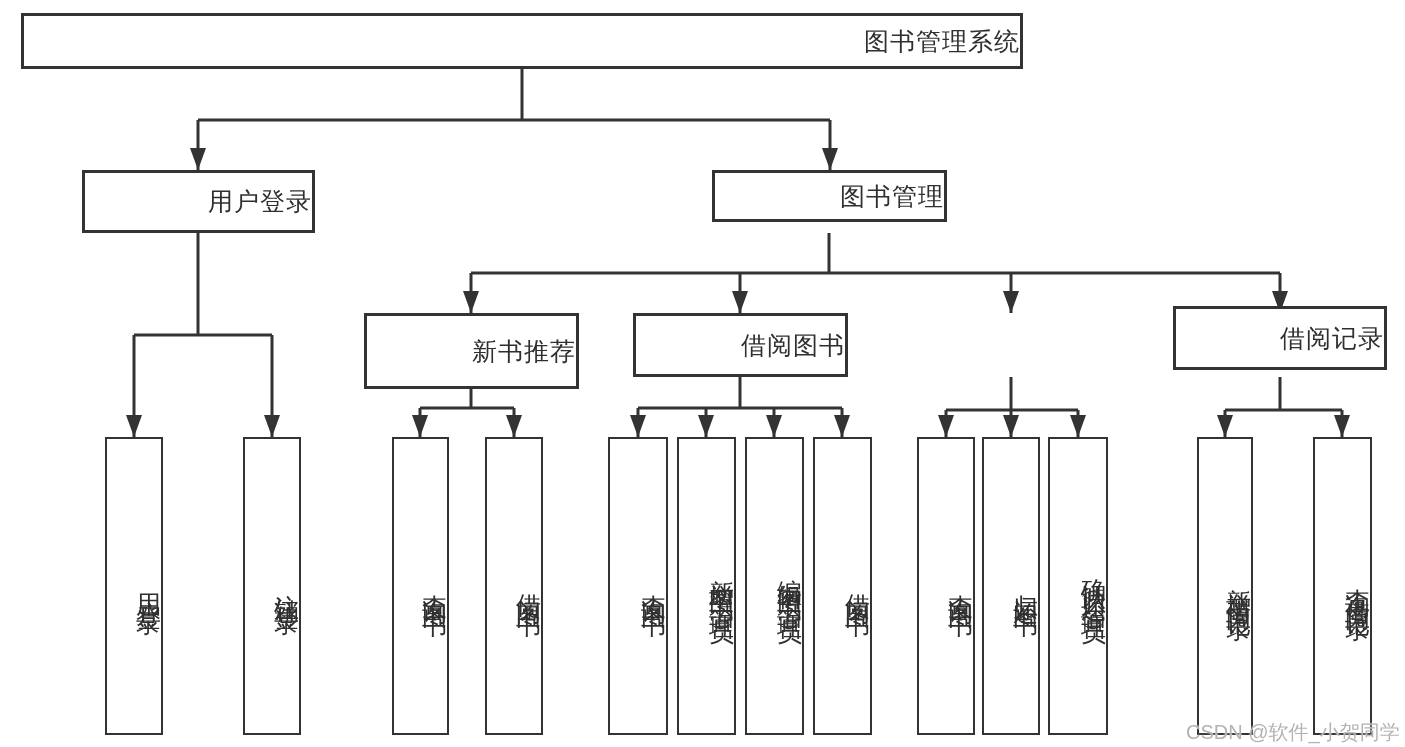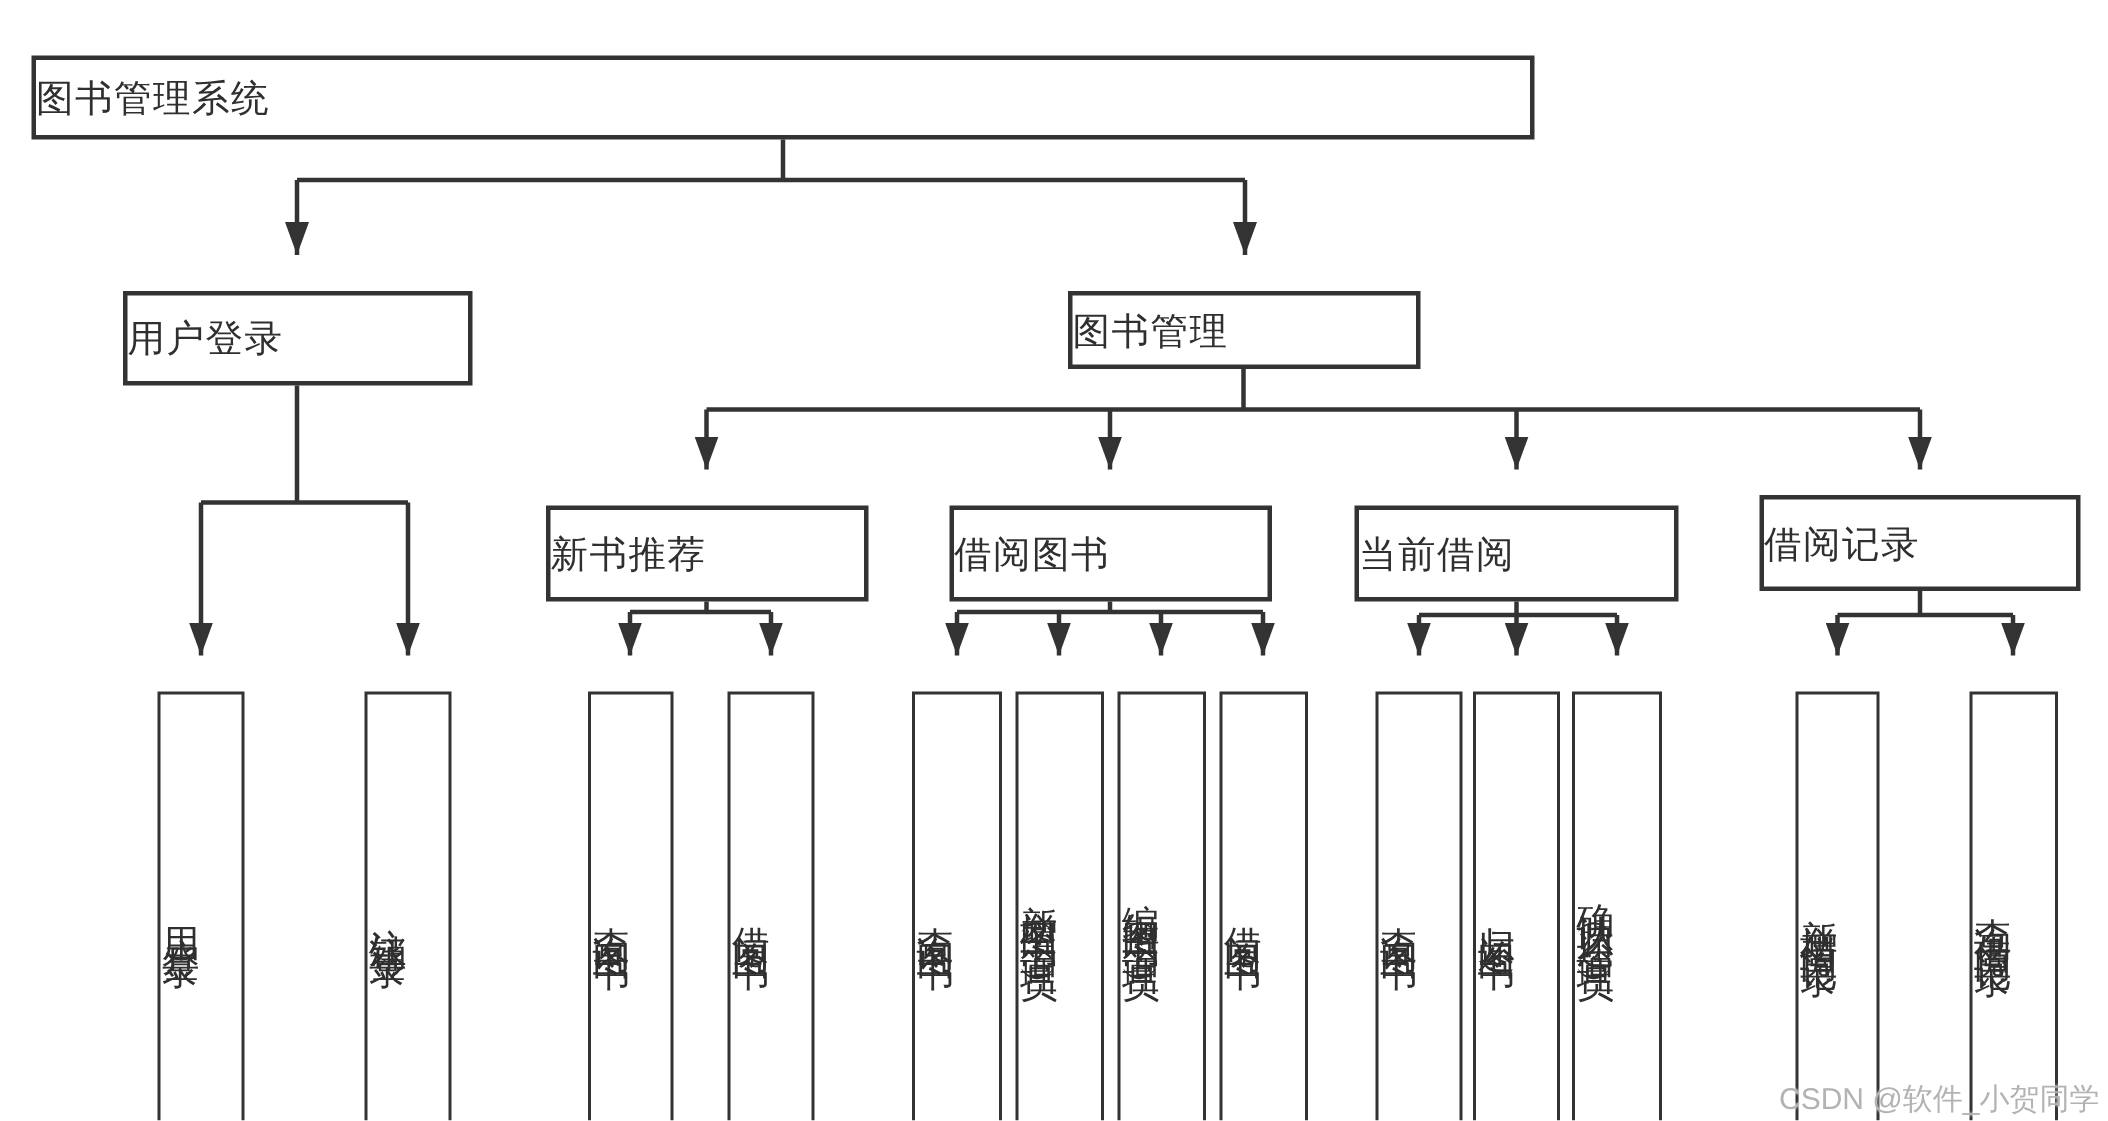--- a/index.html
+++ b/index.html
@@ -29,22 +29,21 @@
   .arrowhead {
     fill: var(--line, #333333);
   }
   .node {
     position: absolute;
     box-sizing: border-box;
     background: var(--fill, #ffffff);
     border: 3px solid var(--border, #333333);
     display: flex;
     align-items: center;
-    justify-content: flex-start;
-    margin-top: 24px;
+    justify-content: flex-end;
   }
   .node.leaf {
     border-width: 2.5px;
   }
   .lbl {
     color: var(--text, #2f2f2f);
     font-size: 25px;
     letter-spacing: 1px;
     white-space: nowrap;
   }
@@ -137,29 +136,26 @@
     <span class="lbl">图书管理系统</span>
   </div>
 
   <div class="node" style="left:82px; top:170px; width:233px; height:63px;">
     <span class="lbl">用户登录</span>
   </div>
   <div class="node" style="left:712px; top:170px; width:235px; height:52px;">
     <span class="lbl">图书管理</span>
   </div>
 
-  <div class="node" style="left:364px; top:313px; width:215px; height:64px;">
+  <div class="node" style="left:364px; top:313px; width:215px; height:76px;">
     <span class="lbl">新书推荐</span>
   </div>
   <div class="node" style="left:633px; top:313px; width:215px; height:64px;">
     <span class="lbl">借阅图书</span>
   </div>
-  <div class="node" style="left:903px; top:313px; width:216px; height:64px;">
-    <span class="lbl">当前借阅</span>
-  </div>
   <div class="node" style="left:1173px; top:306px; width:214px; height:64px;">
     <span class="lbl">借阅记录</span>
   </div>
 
   <div class="node leaf" style="left:105px; top:437px; width:58px; height:298px;">
     <span class="lbl">用户登录</span>
   </div>
   <div class="node leaf" style="left:243px; top:437px; width:58px; height:298px;">
     <span class="lbl">注销登录</span>
   </div>

